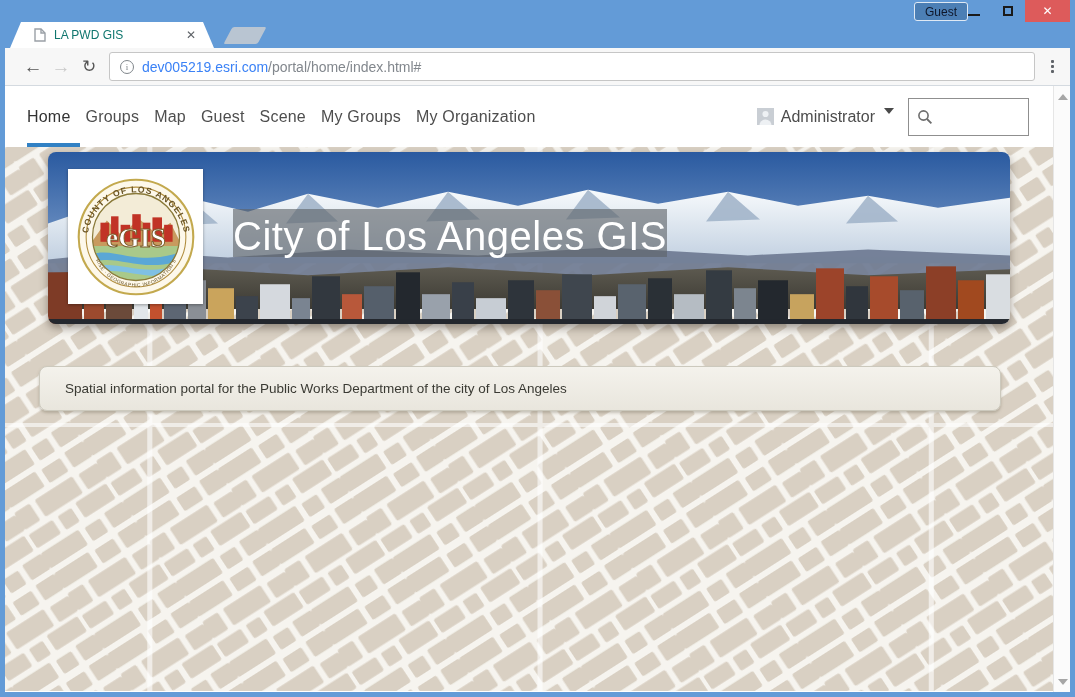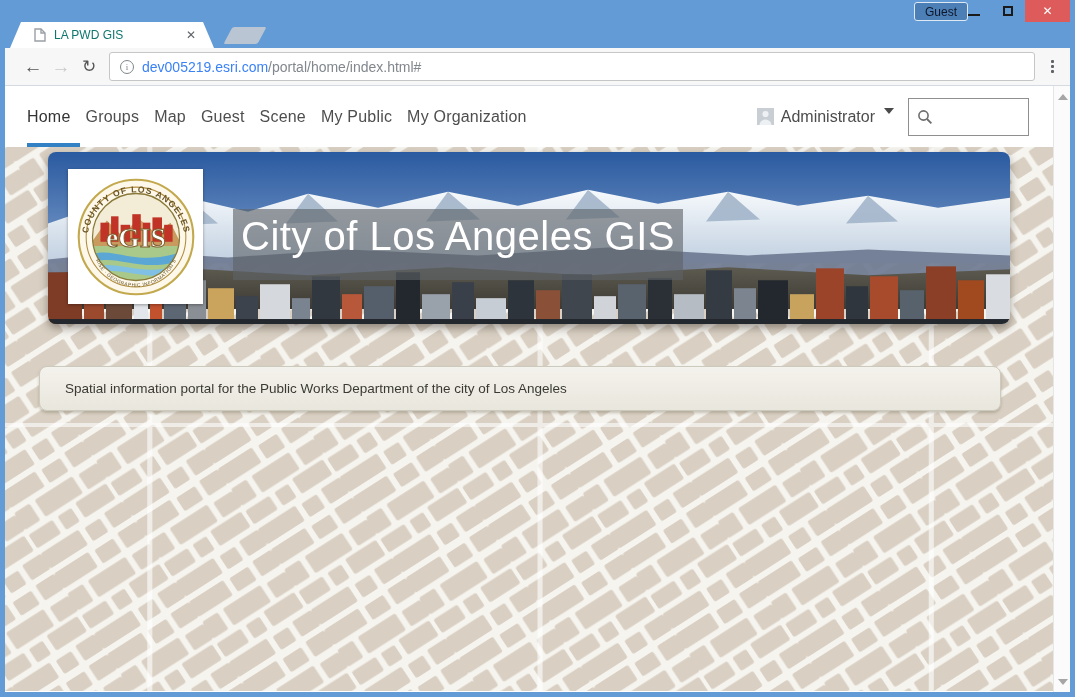--- a/index.html
+++ b/index.html
@@ -64,22 +64,22 @@
   .searchbox input { border:none; outline:none; width:80px; height:30px; font-size:14px;
                      margin-left:6px; background:transparent; }
 
   .content { position:relative; flex:1; height:544px; background:#f6f4ef; overflow:hidden; }
   .map-bg { position:absolute; left:0; top:0; width:100%; height:100%; }
 
   
   .banner { position:absolute; left:43px; top:5px; width:962px; height:172px; border-radius:8px;
             overflow:hidden; box-shadow:0 4px 9px rgba(55,45,35,.45); }
   .banner svg.scene { position:absolute; left:0; top:0; width:100%; height:100%; }
-  .banner-title { position:absolute; left:185px; top:57px; height:71px; line-height:55px;
-                  padding:0 8px; background:rgba(94,99,104,.62); color:#fff; font-size:40px;
+  .banner-title { position:absolute; left:185px; top:57px; height:48px; line-height:55px;
+                  padding:0 0; background:rgba(94,99,104,.62); color:#fff; font-size:40px;
                   letter-spacing:.5px; white-space:nowrap; }
   .logo-box { position:absolute; left:20px; top:17px; width:135px; height:135px; background:#fff;
               display:flex; align-items:center; justify-content:center;
               box-shadow:0 1px 3px rgba(0,0,0,.35); }
 
   
   .tagline-bar { position:absolute; left:34px; top:219px; width:962px; height:45px;
                  background:linear-gradient(#f4f2ec,#e9e6dd); border:1px solid #ccc9bd;
                  border-radius:8px; box-shadow:0 2px 3px rgba(110,100,80,.35);
                  display:flex; align-items:center; padding-left:25px;
@@ -145,21 +145,21 @@
 
     <div class="page">
 
       <div class="navbar">
         <div class="nav-links">
           <span class="nav-link active">Home</span>
           <span class="nav-link">Groups</span>
           <span class="nav-link">Map</span>
           <span class="nav-link">Guest</span>
           <span class="nav-link">Scene</span>
-          <span class="nav-link">My Public</span>
+          <span class="nav-link">My Groups</span>
           <span class="nav-link">My Organization</span>
         </div>
         <div class="active-underline"></div>
         <div class="nav-spacer"></div>
         <div class="user-group">
           <svg width="17" height="17" viewBox="0 0 17 17">
             <rect width="17" height="17" fill="#c9ced4"></rect>
             <circle cx="8.5" cy="6" r="3.1" fill="#eef1f4"></circle>
             <path d="M2.5 17 a6 5.4 0 0 1 12 0 z" fill="#eef1f4"></path>
           </svg>

